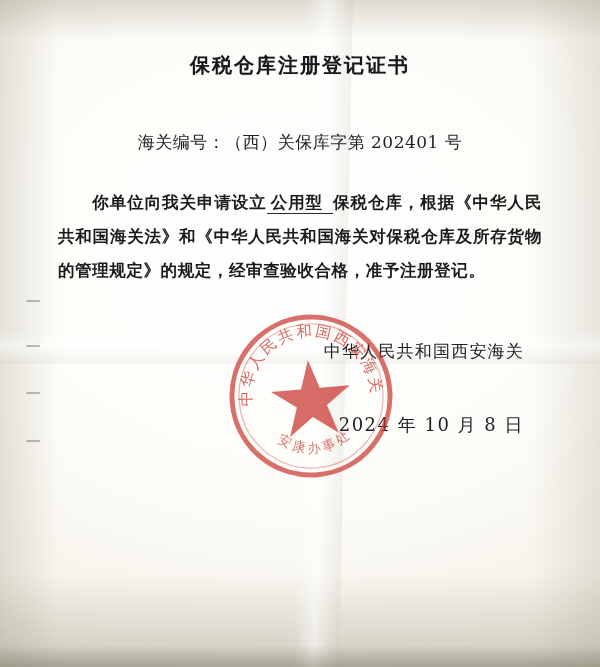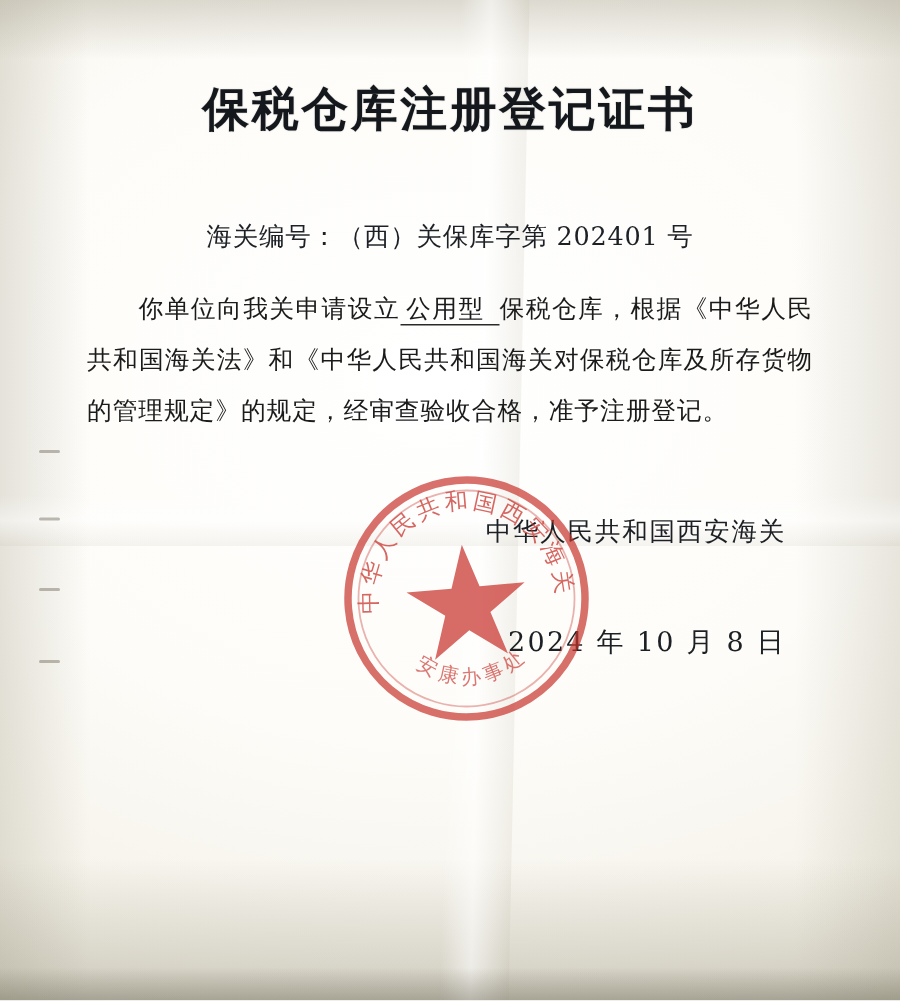--- a/index.html
+++ b/index.html
@@ -62,21 +62,21 @@
   
   #doc-content {
     position: relative;
     z-index: 3;
     padding: 0 58px;
     color: #1b1b1b;
   }
 
   #doc-title {
     text-align: center;
-    font-size: 31px;
+    font-size: 20px;
     font-weight: bold;
     letter-spacing: 2px;
     margin-top: 52px;
     color: #14181c;
     text-shadow: 0 0 1px rgba(0,0,0,0.25);
   }
 
   #doc-serial {
     text-align: center;
     font-size: 17px;
@@ -94,21 +94,22 @@
   #addressee-name {
     border-bottom: 1.4px solid #2a2a2a;
     padding-bottom: 1px;
   }
 
   .body-para {
     font-size: 16.5px;
     line-height: 34px;
     letter-spacing: 0.6px;
     text-align: justify;
-    margin-top: 20px;
+    margin-top: 32px;
+    font-weight: bold;
   }
   .indent {
     display: inline-block;
     width: 34px;
   }
   .underline-blank {
     border-bottom: 1.3px solid #2a2a2a;
     padding: 0 10px 1px 4px;
   }
 

